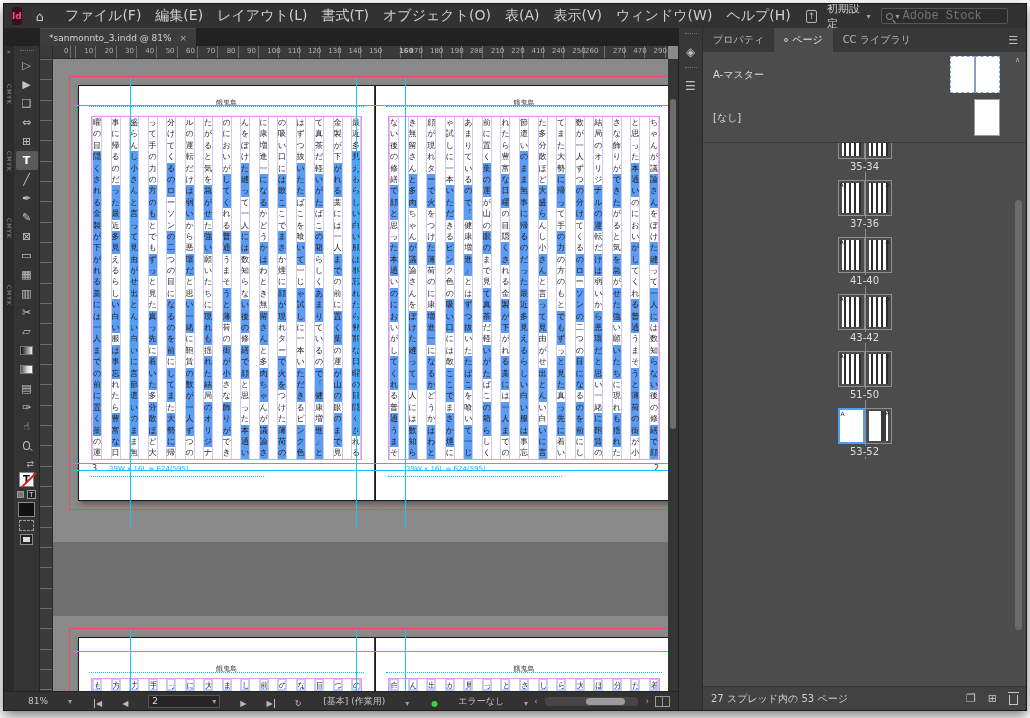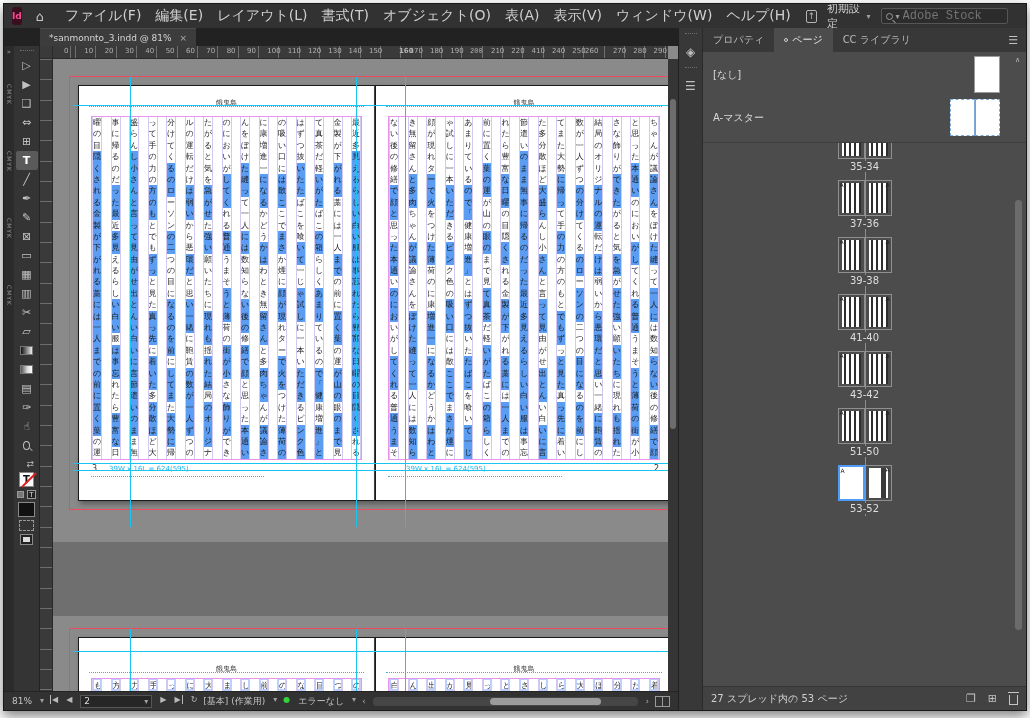--- a/index.html
+++ b/index.html
@@ -96,21 +96,21 @@
   .tchar.hl { background:#5b9df2; }
   .partial .tchar { border:1px solid rgba(120,160,255,.5); }
   .pnum { position:absolute; font-size:8px; color:#333; }
   .frame-info { position:absolute; font-size:7px; color:#18b5ee; white-space:nowrap; }
   .anno-dotted { position:absolute; border-bottom:1px dotted #2ab4e8; }
   .guide-v { position:absolute; width:1px; background:#19c5f0; z-index:3; }
   .guide-h { position:absolute; height:1px; background:#19c5f0; z-index:3; }
   
   .statusbar { height:19px; background:#323232; border-top:1px solid #242424; display:flex; align-items:center;
                gap:6px; padding:0 8px; font-size:9px; color:#c4c4c4; flex:0 0 19px; }
-  .sb-group { display:flex; align-items:flex-start; gap:8px; white-space:nowrap; }
+  .sb-group { display:flex; align-items:flex-end; gap:20px; white-space:nowrap;margin-left:16px; }
   .navbtn { color:#b9b9b9; font-size:8px; }
   .navbtn.bar { border-left:1px solid #b9b9b9; padding-left:1px; }
   .navbtn.bar2 { border-right:1px solid #b9b9b9; padding-right:1px; }
   .pagebox { width:72px; height:13px; background:#262626; border:1px solid #555; color:#ddd; font-size:9px;
              display:flex; align-items:center; justify-content:space-between; padding:0 3px; }
   .pagebox input { width:50px; background:transparent; border:none; outline:none; color:#ddd; font-size:9px;
                    font-family:"DejaVu Sans", sans-serif; }
   .dot { font-size:8px; }
   .hscroll { flex:1; height:9px; background:#464646; border-radius:4px; position:relative; margin:0 2px; }
   .hscroll .thumb { position:absolute; left:44%; width:42%; top:1px; bottom:1px; background:#9b9b9b; border-radius:4px; }
@@ -293,21 +293,21 @@
               <span class="htick" style="left: 374.94px;">180</span>
               <span class="htick" style="left: 395.27px;">190</span>
               <span class="htick" style="left: 415px; font-family: Liberation Mono, monospace;">200</span>
               <span class="htick" style="left: 435.93px;">210</span>
               <span class="htick" style="left: 456.26px;">220</span>
               <span class="htick" style="left: 476.59px;">410</span>
               <span class="htick" style="left: 496.92px;">240</span>
               <span class="htick" style="left: 517.25px;">250</span>
               <span class="htick" style="left: 530px;">260</span>
               <span class="htick" style="left: 557.91px;">270</span>
-              <span class="htick" style="left: 578.24px;">280</span>
+              <span class="htick" style="left: 578.24px;">470</span>
               <span class="htick" style="left: 598.57px;">290</span>
             </div>
           <div class="vruler"></div>
           <div class="between-band"></div>
           <div id="spreads" style="position:absolute;left:13px;top:13px;right:10px;bottom:0;">
               <div class="spread" style="left: 25px; top: 26px; width: 595px; height: 416px;">
                 <div class="bleed"></div>
                 <div class="page pl">
                   <div class="page-header" style="top: 12px;">餓鬼島</div>
                   <div class="hdr-dotted" style="top: 20px;"></div>
@@ -1494,29 +1494,29 @@
               <span class="adot"></span>
               <span>ページ</span>
             </div>
             <div class="ptab">
               <span>CC ライブラリ</span>
             </div>
             <span class="ptab-menu">☰</span>
           </div>
         <div class="panelbody">
           <div class="master-row">
-            <span>[なし]</span>
-            <span class="mthumb"></span>
-          </div>
-          <div class="master-row">
             <span>A-マスター</span>
             <span class="mthumb-spread">
                 <i></i>
                 <i></i>
               </span>
+          </div>
+          <div class="master-row">
+            <span>[なし]</span>
+            <span class="mthumb"></span>
           </div>
           <div class="mdivider"></div>
           <div class="spreadlist">
               <div class="spread-item">
                 <div class="sp-spine"></div>
                 <div class="sp-thumb">
                   <div class="sp-page striped"></div>
                   <div class="sp-page striped"></div>
                 </div>
                 <div class="sp-label">35-34</div>
@@ -1525,32 +1525,20 @@
                 <div class="sp-spine"></div>
                 <div class="sp-thumb">
                   <div class="sp-page striped">
                     <span class="pA l">A</span>
                   </div>
                   <div class="sp-page striped">
                     <span class="pA r">A</span>
                   </div>
                 </div>
                 <div class="sp-label">37-36</div>
-              </div>
-              <div class="spread-item">
-                <div class="sp-spine"></div>
-                <div class="sp-thumb">
-                  <div class="sp-page striped">
-                    <span class="pA l">A</span>
-                  </div>
-                  <div class="sp-page striped">
-                    <span class="pA r">A</span>
-                  </div>
-                </div>
-                <div class="sp-label">39-38</div>
               </div>
               <div class="spread-item">
                 <div class="sp-spine"></div>
                 <div class="sp-thumb">
                   <div class="sp-page striped">
                     <span class="pA l">A</span>
                   </div>
                   <div class="sp-page striped">
                     <span class="pA r">A</span>
                   </div>

